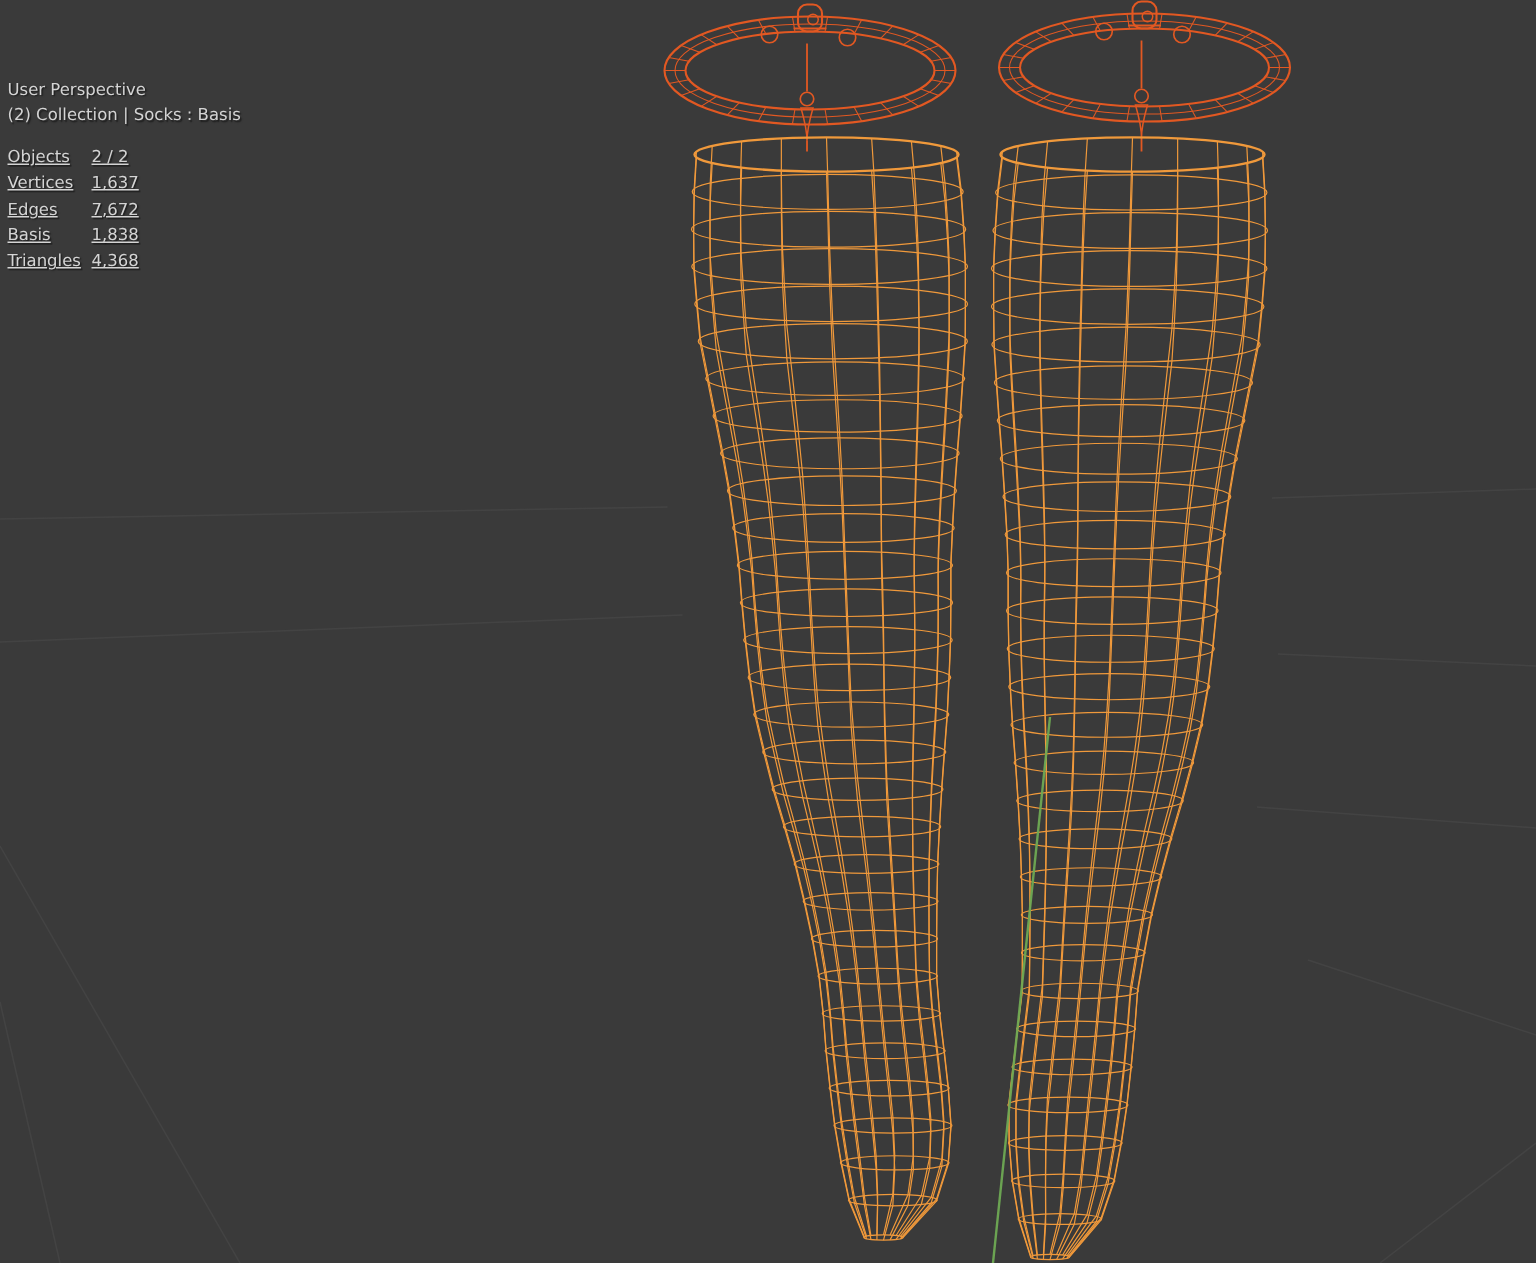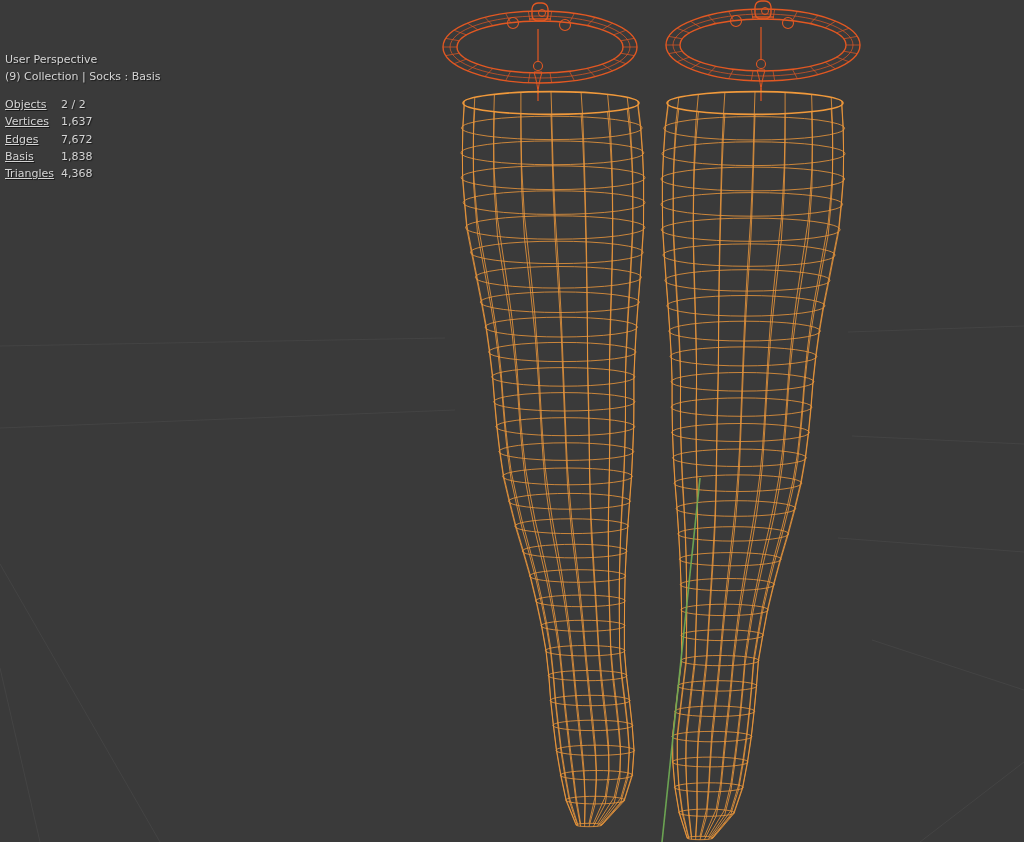--- a/index.html
+++ b/index.html
@@ -14,21 +14,21 @@
   .overlay{
     position:absolute;left:5px;top:8px;
     color:#d4d4d4;font-size:11px;line-height:17px;
     text-shadow:1px 1px 1px rgba(0,0,0,.55);
     user-select:none;
     margin-top:43px;
   }
   .overlay .spacer{height:11px;}
   .stat-row{display:grid;grid-template-columns:52px auto;column-gap:4px;line-height:17.3px;}
   .stat-label{white-space:nowrap;text-decoration:underline;}
-  .stat-value{white-space:nowrap;}
+  .stat-value{white-space:nowrap;text-decoration:underline;}
 </style>
 </head>
 <body>
 
 <div class="viewport">
 
   <svg id="scene" xmlns="http://www.w3.org/2000/svg" viewBox="0 0 1024 842">
       <g stroke="#464646" stroke-width="1" fill="none" opacity="0.8">
         <line x1="0" y1="428" x2="455" y2="410"></line>
         <line x1="0" y1="346" x2="445" y2="338"></line>
@@ -218,21 +218,21 @@
         <path d="M668.3 105.0 L665.2 130.4 L663.5 155.8 L662.4 181.1 L662.4 206.4 L662.7 231.7 L664.3 257.0 L666.1 282.3 L668.1 307.5 L669.8 332.8 L671.3 358.1 L672.1 383.4 L672.1 408.7 L672.5 434.0 L673.5 459.3 L675.0 484.6 L677.0 509.9 L678.7 535.1 L680.1 560.4 L681.0 585.6 L681.6 610.9 L681.6 636.2 L681.5 661.5 L678.4 686.8 L675.4 712.2 L672.5 737.5 L672.8 762.8 L674.9 788.1 L679.2 813.3 L687.2 838.3 " stroke-width="0.8"></path>
         <path d="M678.8 108.7 L675.9 134.2 L674.3 159.6 L673.3 185.0 L673.2 210.3 L673.3 235.5 L674.5 260.7 L675.9 285.8 L677.4 310.9 L678.8 336.0 L680.0 361.2 L680.6 386.4 L680.4 411.7 L680.7 437.0 L681.5 462.2 L682.6 487.3 L684.1 512.4 L685.3 537.5 L686.2 562.5 L686.6 587.6 L686.7 612.7 L686.5 637.9 L686.2 663.1 L683.1 688.5 L680.1 713.9 L677.3 739.2 L677.3 764.4 L679.0 789.5 L682.5 814.5 L688.7 838.8 " stroke-width="0.8"></path>
         <path d="M698.4 111.8 L696.1 137.3 L694.7 162.8 L693.8 188.2 L693.4 213.4 L693.2 238.6 L693.7 263.6 L694.3 288.6 L695.1 313.6 L695.8 338.7 L696.4 363.8 L696.6 388.9 L696.2 414.2 L696.1 439.4 L696.4 464.5 L696.9 489.5 L697.5 514.5 L697.7 539.4 L697.5 564.3 L697.1 589.2 L696.5 614.2 L695.7 639.3 L694.9 664.5 L691.9 689.9 L689.0 715.3 L686.2 740.6 L685.8 765.7 L686.7 790.7 L688.7 815.4 L691.6 839.3 " stroke-width="0.8"></path>
         <path d="M724.9 113.8 L723.3 139.4 L722.2 164.9 L721.4 190.3 L720.8 215.5 L720.1 240.6 L719.6 265.6 L719.1 290.5 L718.8 315.4 L718.6 340.4 L718.5 365.4 L718.1 390.5 L717.4 415.8 L716.9 440.9 L716.6 466.0 L716.1 491.0 L715.5 515.8 L714.4 540.6 L712.9 565.4 L711.3 590.3 L709.6 615.2 L708.1 640.3 L706.6 665.4 L703.8 690.8 L701.1 716.2 L698.3 741.5 L697.2 766.6 L697.0 791.5 L697.1 816.1 L695.6 839.6 " stroke-width="0.8"></path>
       </g>
       <line x1="700" y1="478" x2="662" y2="842" stroke="#6ea954" stroke-width="1.6" opacity="0.95"></line>
     </svg>
 
   <div class="overlay">
     <div>User Perspective</div>
-    <div>(9) Collection | Socks : Basis</div>
+    <div>(2) Collection | Socks : Basis</div>
     <div class="spacer"></div>
     <div class="stats">
       <div class="stat-row">
         <span class="stat-label">Objects</span>
         <span class="stat-value">2 / 2</span>
       </div>
       <div class="stat-row">
         <span class="stat-label">Vertices</span>
         <span class="stat-value">1,637</span>
       </div>

